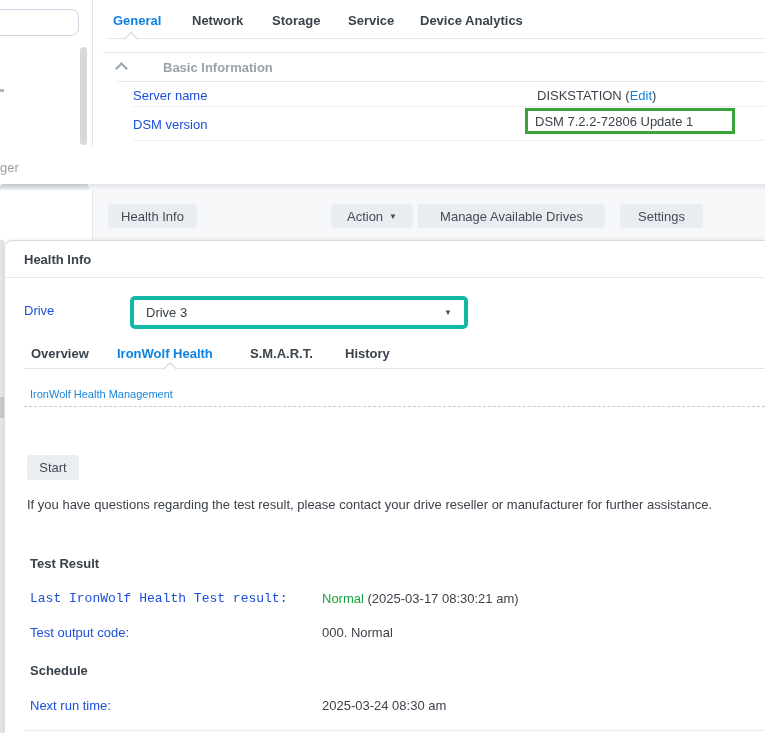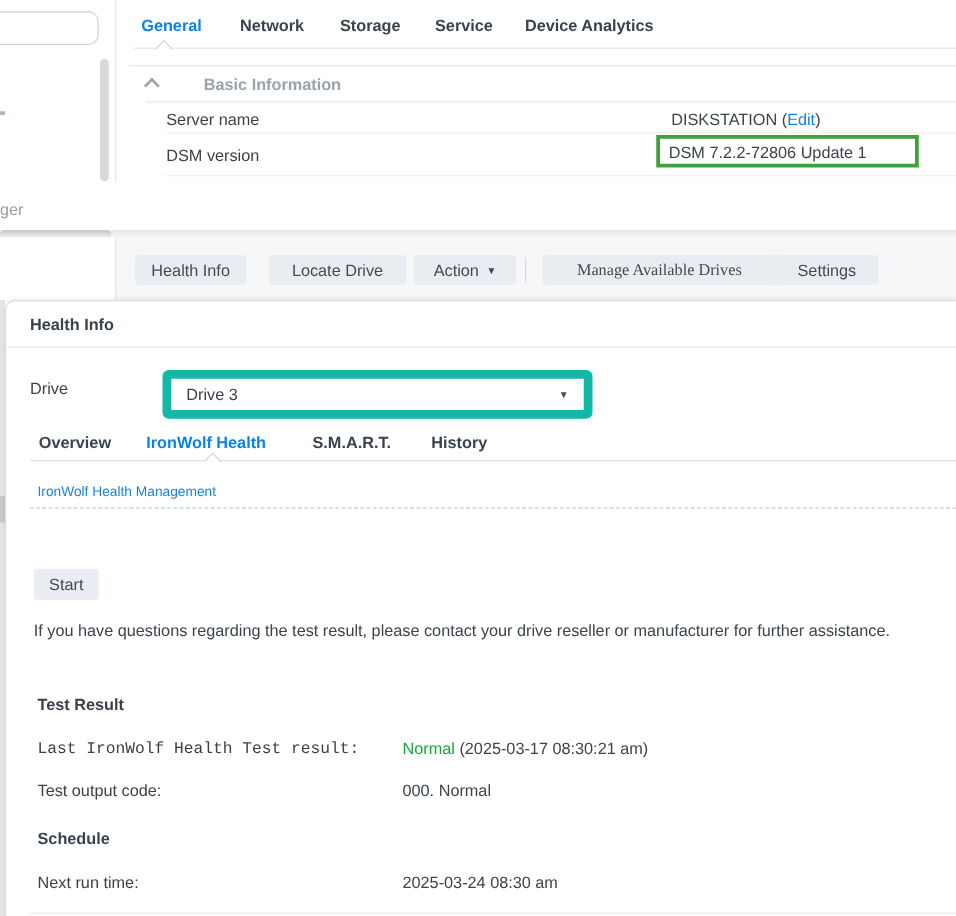--- a/index.html
+++ b/index.html
@@ -7,21 +7,21 @@
   #screen{position:relative;width:765px;height:733px;overflow:hidden;background:#fff;font-size:13px;color:#3c434b;}
   .abs{position:absolute;}
   .hline{position:absolute;height:1px;background:#e3e7ea;}
   .vline{position:absolute;width:1px;background:#e3e7ea;}
   
   .tab{position:absolute;top:13px;font-weight:bold;color:#39434e;cursor:default;white-space:nowrap;}
   .tab.active{color:#0c83e2;}
   .notch{position:absolute;width:9px;height:9px;background:#fff;transform:rotate(45deg);border-top:1px solid #d2d7db;border-left:1px solid #d2d7db;}
   .chev-up{position:absolute;width:7px;height:7px;border-top:2px solid #9aa2ab;border-left:2px solid #9aa2ab;transform:rotate(45deg);}
   .sec-head{position:absolute;font-weight:bold;color:#9aa2ab;margin-left:24px;}
-  .rowlabel{position:absolute;color:#404040;}
+  .rowlabel{position:absolute;color:#1d4ed8;}
   .rowvalue{position:absolute;color:#3c434b;white-space:nowrap;}
   a.link{color:#0f82dd;cursor:pointer;}
   .greenbox{position:absolute;left:525px;top:108px;width:197px;height:20px;border:3px solid #3aa33a;display:flex;align-items:center;padding-left:7px;white-space:nowrap;}
   
   .tbtn{position:absolute;top:204px;height:24px;background:#e9edf2;border-radius:3px;color:#424a54;display:flex;align-items:center;justify-content:center;cursor:pointer;white-space:nowrap;}
   .caret{font-size:8px;color:#424a54;margin-left:6px;transform:translateY(0px);}
   
   .dlg-tab{position:absolute;top:346px;font-weight:bold;color:#39434e;cursor:pointer;white-space:nowrap;}
   .dlg-tab.active{color:#0c83e2;}
   .btn{position:absolute;background:#eaedf1;border-radius:3px;color:#424a54;display:flex;align-items:center;justify-content:center;cursor:pointer;}
@@ -67,45 +67,42 @@
   <span class="abs" style="left:0;top:160px;color:#999fa5;">ger</span>
   <div class="abs" style="left:0;top:184px;width:89px;height:6px;background:linear-gradient(to bottom,#c2c6ca,#eef0f1);border-radius:3px 3px 0 0;"></div>
   <div class="abs" style="left:89px;top:184px;width:676px;height:6px;background:linear-gradient(to bottom,#e2e5e8,#f5f6f8);"></div>
 
   <div class="abs" style="left:93px;top:190px;width:672px;height:50px;background:#f6f7f8;"></div>
   <div class="vline" style="left:92px;top:190px;height:50px;"></div>
 
   <div class="tbtn" style="left:108px;width:89px;">
       <span>Health Info</span>
     </div>
-  <div class="tbtn" style="left:215px;width:110px;">
-      <span>Locate Drive</span>
-    </div>
   <div class="tbtn" style="left:331px;width:82px;">
     <span>Action</span>
     <span class="caret">▼</span>
   </div>
   <div class="abs" style="left:420px;top:206px;width:1px;height:20px;background:#d5dade;"></div>
-  <div class="tbtn" style="left:434px;width:187px;font-family:Liberation Serif, serif;">
+  <div class="tbtn" style="left:418px;width:187px;">
       <span>Manage Available Drives</span>
     </div>
   <div class="tbtn" style="left:620px;width:83px;">
       <span>Settings</span>
     </div>
 
   <div class="abs" style="left:0;top:240px;width:4px;height:493px;background:#e2e4e7;"></div>
   <div class="abs" style="left:0;top:397px;width:4px;height:21px;background:#c6c8cb;"></div>
 
   <div class="abs" style="left:4px;top:240px;width:762px;height:493px;background:#fff;border:1px solid #d9dee3;border-right:none;border-bottom:none;border-top-left-radius:8px;box-shadow:0 -1px 4px rgba(0,0,0,0.06);"></div>
 
   <span class="abs bold" style="left:24px;top:252px;color:#39414a;">Health Info</span>
   <div class="hline" style="left:5px;top:277px;width:760px;background:#e8ebee;"></div>
 
   <span class="rowlabel" style="left:24px;top:303px;">Drive</span>
-  <div class="abs" style="left:130px;top:296px;width:330px;height:25px;border:7px solid #14b8a6;border-radius:5px;background:#fff;display:flex;align-items:center;cursor:pointer;">
+  <div class="abs" style="left:130px;top:296px;width:330px;height:25px;border:4px solid #14b8a6;border-radius:5px;background:#fff;display:flex;align-items:center;cursor:pointer;">
     <span style="padding-left:12px;color:#39414a;">Drive 3</span>
     <span style="position:absolute;right:12px;font-size:8px;color:#46505a;">▼</span>
   </div>
 
   <span class="dlg-tab" style="left:31px;">Overview</span>
   <span class="dlg-tab active" style="left:117px;">IronWolf Health</span>
   <span class="dlg-tab" style="left:250px;">S.M.A.R.T.</span>
   <span class="dlg-tab" style="left:345px;">History</span>
   <div class="hline" style="left:24px;top:368px;width:741px;background:#dfe3e7;"></div>
   <div class="notch" style="left:165px;top:364px;"></div>

